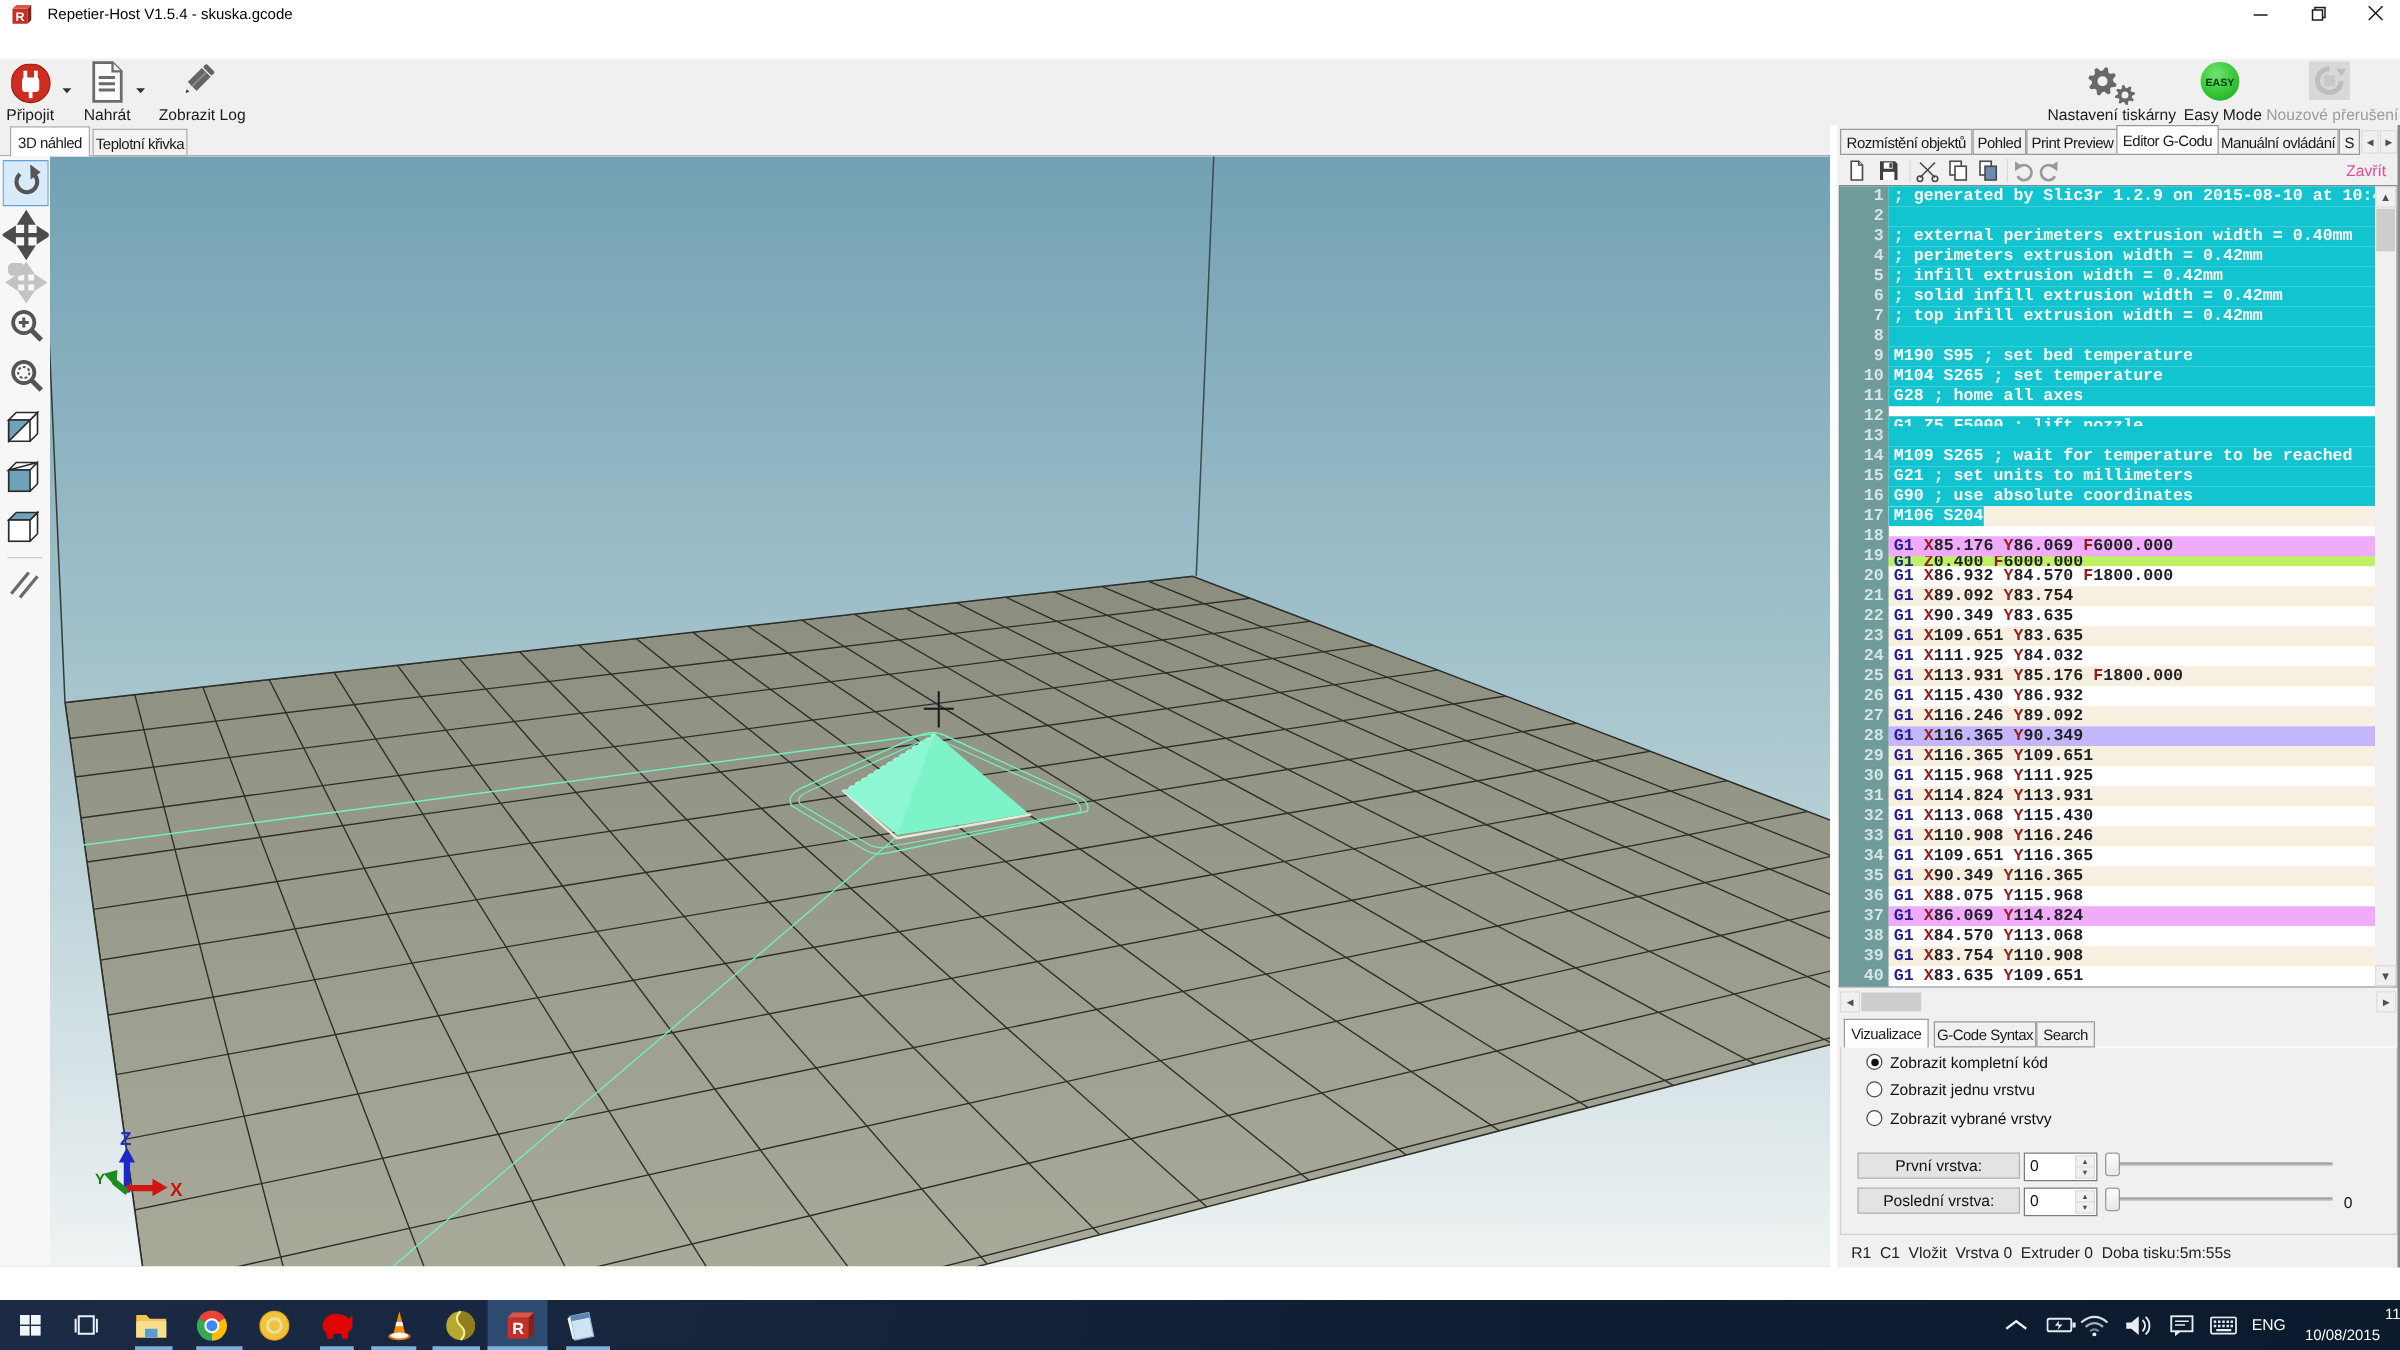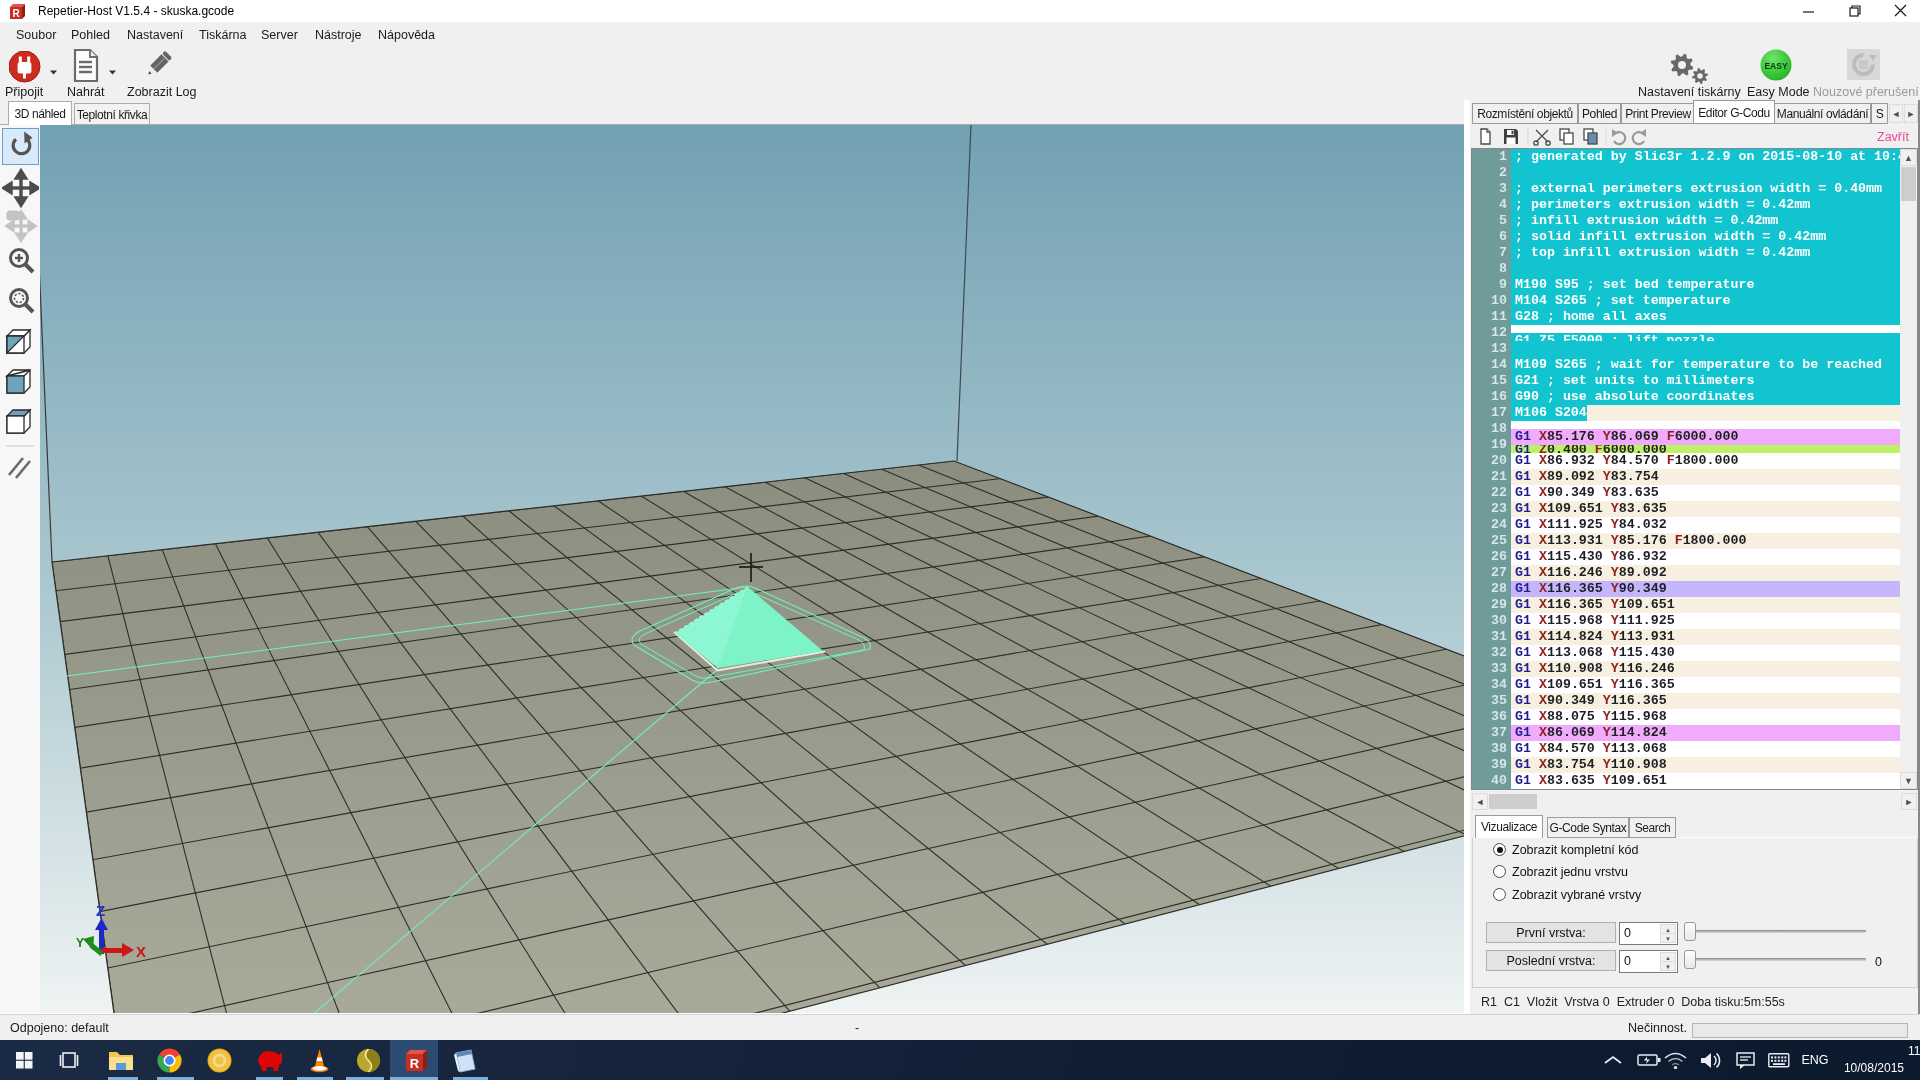--- a/index.html
+++ b/index.html
@@ -60,29 +60,20 @@
  </svg>
  <span class="txt">Repetier-Host V1.5.4 - skuska.gcode</span>
  <svg class="abs" style="left:1795px;top:4px" width="115" height="14">
   <line x1="8" y1="8" x2="19" y2="8" stroke="#1a1a1a" stroke-width="1.2"></line>
   <path d="M57,4 v-2 h8 v8 h-2" fill="none" stroke="#1a1a1a" stroke-width="1.2"></path>
   <rect x="55" y="4" width="8" height="8" fill="#fff" stroke="#1a1a1a" stroke-width="1.2"></rect>
   <path d="M100,1 l11,11 M111,1 l-11,11" stroke="#1a1a1a" stroke-width="1.2"></path>
  </svg>
 </div>
 
-<div id="menu">
- <span style="left:16px">Soubor</span>
-      <span style="left:71px">Pohled</span>
-      <span style="left:127px">Nastavení</span>
- <span style="left:199px">Tiskárna</span>
-      <span style="left:261px">Server</span>
-      <span style="left:315px">Nástroje</span>
- <span style="left:378px">Nápověda</span>
-</div>
 
 <div id="tb">
  <svg class="abs" style="left:9px;top:4px" width="50" height="34">
   <circle cx="15.5" cy="15.5" r="15.5" fill="#cf2c20"></circle>
   <circle cx="15.5" cy="15.5" r="15.5" fill="none" stroke="#9e1b12" stroke-width="1"></circle>
   <path d="M11.3,5.5 v6 M19.7,5.5 v6" stroke="#fff" stroke-width="3" fill="none"></path>
   <rect x="8.6" y="11" width="13.8" height="11.5" rx="2.5" fill="#fff"></rect>
   <path d="M15.5,22 v5.5" stroke="#fff" stroke-width="3" fill="none"></path>
   <polygon points="41,19.5 48,19.5 44.5,23.5" fill="#333"></polygon>
  </svg>
@@ -442,26 +433,20 @@
  <span class="sbtn" style="right:1px;bottom:1px;width:16px;height:10px;font-size:6px;line-height:10px">▼</span>
     </div>
 <div class="abs" style="left:1684px;top:958px;width:182px;height:3px;background:linear-gradient(#888,#ddd)"></div>
 <div class="abs" style="left:1684px;top:950px;width:12px;height:19px;background:linear-gradient(#fdfdfd,#e8e8e8);border:1px solid #999;border-radius:3px"></div>
 <div class="rlbl" style="left:1875px;top:955px">0</div>
 
 <div class="rlbl" style="left:1481px;top:995px;color:#222">R1&nbsp;&nbsp;C1&nbsp;&nbsp;Vložit&nbsp;&nbsp;Vrstva 0&nbsp;&nbsp;Extruder 0&nbsp;&nbsp;Doba tisku:5m:55s</div>
 
 <div class="abs" style="left:1918px;top:100px;width:2px;height:914px;background:#888"></div>
 
-<div id="sbar">
- <span class="abs" style="left:10px;top:6px">Odpojeno: default</span>
- <span class="abs" style="left:855px;top:6px">-</span>
- <span class="abs" style="left:1628px;top:6px">Nečinnost.</span>
- <span class="abs" style="left:1692px;top:8px;width:216px;height:15px;background:#e9e9e7;border:1px solid #b6b6b6"></span>
-</div>
 
 <div id="task">
  <div class="abs" style="left:390px;top:0;width:48px;height:40px;background:#2d4a70"></div>
  <svg class="abs" style="left:16px;top:12px" width="17" height="17">
   <rect x="0" y="0" width="7.7" height="7.7" fill="#f2f5f7"></rect>
         <rect x="8.8" y="0" width="7.7" height="7.7" fill="#f2f5f7"></rect>
   <rect x="0" y="8.8" width="7.7" height="7.7" fill="#f2f5f7"></rect>
         <rect x="8.8" y="8.8" width="7.7" height="7.7" fill="#f2f5f7"></rect>
  </svg>
  <svg class="abs" style="left:59px;top:12px" width="22" height="17">

